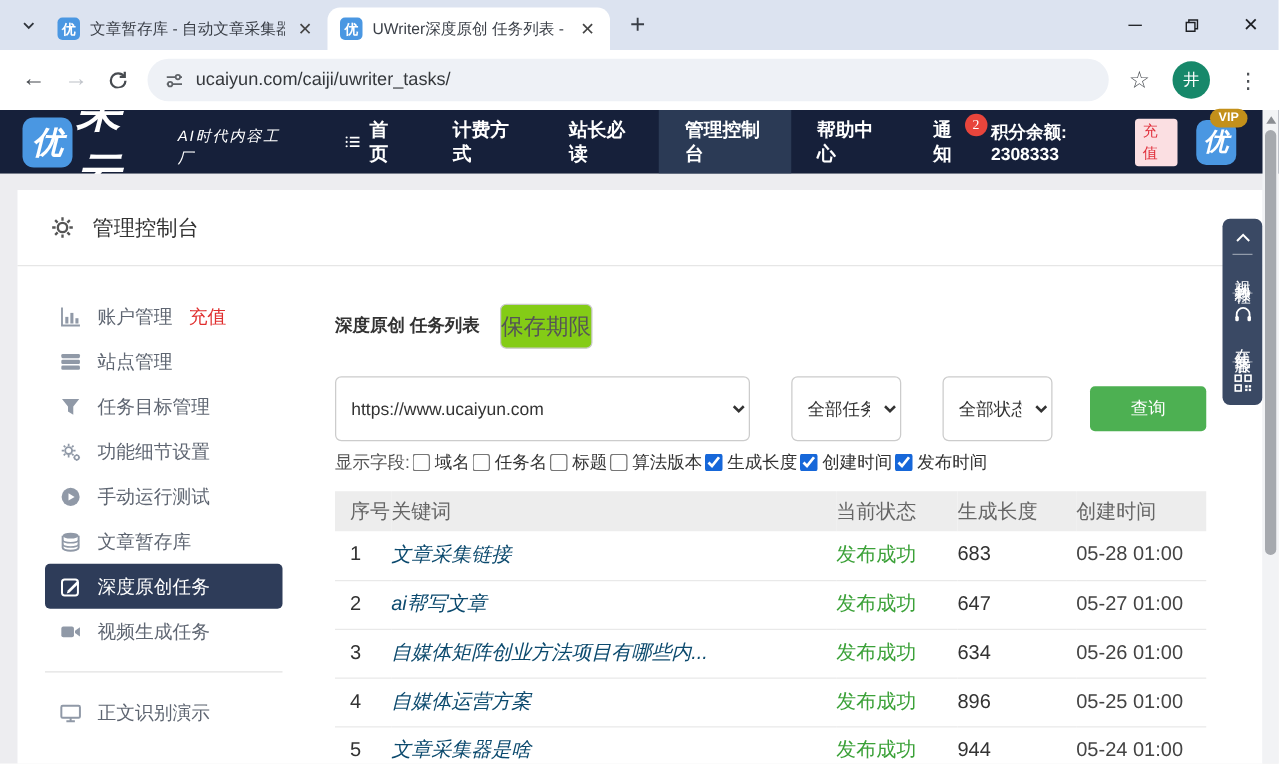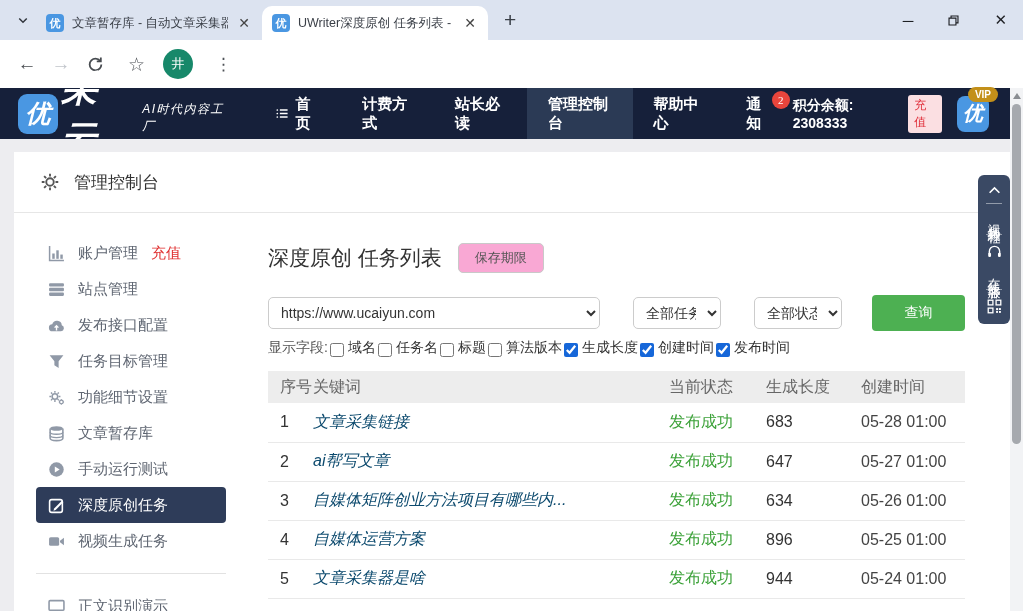--- a/index.html
+++ b/index.html
@@ -83,33 +83,33 @@
                font-size:15px; color:#5f6672; border-radius:4px; }
   .side-item.active { background:#2e3c59; color:#fff; }
   .si-icon { width:17px; height:17px; color:#9099a7; flex:none; }
   .side-item.active .si-icon { color:#fff; }
   .si-extra { color:#e02e2e; }
   .side-divider { border-top:1px solid #e2e2e2; margin:14px 0; }
 
   
   .main { flex:1; margin-left:42px; margin-right:45px; }
   .main-title-row { display:flex; align-items:center; gap:16px; margin-top:8px; }
-  .main-title { font-size:21px; color:#333; font-weight:400; }
-  .save-btn { border:1px solid #c9c9c9; border-radius:5px; background:#f9a8d4; color:#555;
-              font-size:13px; padding:5px 16px; }
+  .main-title { font-size:14px; color:#333; font-weight:700; }
+  .save-btn { border:1px solid #c9c9c9; border-radius:5px; background:#84cc16; color:#555;
+              font-size:18px; padding:5px 0; }
   .filter-row { display:flex; align-items:center; margin-top:22px; }
-  select { height:32px; border:1px solid #ccc; border-radius:5px; font-size:14px; color:#333;
+  select { height:52px; border:1px solid #ccc; border-radius:5px; font-size:14px; color:#333;
            padding:0 8px; background:#fff; }
   .site-select { width:332px; }
   .small-select { width:88px; margin-left:33px; }
   .query-btn { margin-left:auto; width:93px; height:36px; background:#4db052; color:#fff;
                border:none; border-radius:4px; font-size:14px; }
   .fields-row { display:flex; align-items:center; margin-top:8px; font-size:14px; color:#555;
                 gap:2px; }
-  .cb { display:flex; align-items:flex-end; gap:4px; color:#333; }
+  .cb { display:flex; align-items:center; gap:4px; color:#333; }
   .cb input { width:14px; height:14px; accent-color:#1667d9; margin:0; }
 
   table { width:100%; border-collapse:collapse; margin-top:14px; table-layout:fixed;
           font-size:16px; }
   thead th { background:#ededed; color:#666; font-weight:normal; text-align:left; height:32px; }
   th:first-child, td:first-child { padding-left:12px; }
   tbody td { height:39px; border-bottom:1px solid #e9e9e9; color:#333; white-space:nowrap;
              overflow:hidden; }
   .kw-link { color:#0c4a6e; text-decoration:none;font-style:italic; }
   .status-ok { color:#3ba138; }
@@ -164,20 +164,28 @@
 </div>
 
 <div class="toolbar">
   <div class="nav-btn">←</div>
   <div class="nav-btn disabled">→</div>
   <div class="nav-btn">
     <svg width="17" height="17" viewBox="0 0 16 16">
         <path d="M13.5 8A5.5 5.5 0 1 1 8 2.5c1.9 0 3.5.9 4.6 2.3" fill="none" stroke="currentColor" stroke-width="1.7"></path>
         <path d="M13 1.3v3.8H9.2" fill="none" stroke="currentColor" stroke-width="1.7"></path>
       </svg>
+  </div>
+  <div class="urlbar">
+    <svg class="tune-icon" width="15" height="15" viewBox="0 0 16 16">
+        <path d="M1.5 5h7.5M12.8 5h1.7M1.5 11h1.7M6.5 11h8" fill="none" stroke="currentColor" stroke-width="1.5"></path>
+        <circle cx="11" cy="5" r="1.9" fill="none" stroke="currentColor" stroke-width="1.5"></circle>
+        <circle cx="4.4" cy="11" r="1.9" fill="none" stroke="currentColor" stroke-width="1.5"></circle>
+      </svg>
+    <span>ucaiyun.com/caiji/uwriter_tasks/</span>
   </div>
   <div class="star-btn">☆</div>
   <div class="profile-chip">井</div>
   <div class="dots-btn">⋮</div>
 </div>
 
 <div class="sitenav">
   <div class="logo-mark">优</div>
   <div class="logo-name">采云</div>
   <div class="tagline">AI时代内容工厂</div>
@@ -244,54 +252,47 @@
       <div class="side-item">
         <svg class="si-icon" viewBox="0 0 16 16">
             <rect x="1" y="2" width="14" height="3.2" rx="1" fill="currentColor"></rect>
             <rect x="1" y="6.4" width="14" height="3.2" rx="1" fill="currentColor"></rect>
             <rect x="1" y="10.8" width="14" height="3.2" rx="1" fill="currentColor"></rect>
           </svg>
         <span>站点管理</span>
       </div>
       <div class="side-item">
         <svg class="si-icon" viewBox="0 0 16 16">
-            <path d="M4.3 13.5a3.3 3.3 0 0 1-.3-6.6A4.6 4.6 0 0 1 13 7.7a3 3 0 0 1-.7 5.8z" fill="currentColor"></path>
-            <path d="M8 12.6V8.4M6.2 10 8 8.2 9.8 10" fill="none" stroke="#fff" stroke-width="1.3"></path>
-          </svg>
-        <span>发布接口配置</span>
-      </div>
-      <div class="side-item">
-        <svg class="si-icon" viewBox="0 0 16 16">
             <path d="M1.5 2h13L10 7.8V14l-4-2.5V7.8z" fill="currentColor"></path>
           </svg>
         <span>任务目标管理</span>
       </div>
       <div class="side-item">
         <svg class="si-icon" viewBox="0 0 16 16">
             <circle cx="6.5" cy="7" r="2.6" fill="none" stroke="currentColor" stroke-width="1.4"></circle>
             <path d="M6.5 1.8v1.8M6.5 10.4v1.8M1.3 7h1.8M9.9 7h1.8M2.8 3.3 4 4.5M9 9.5l1.2 1.2M10.2 3.3 9 4.5M4 9.5l-1.2 1.2" stroke="currentColor" stroke-width="1.3"></path>
             <circle cx="12.6" cy="12.2" r="1.7" fill="none" stroke="currentColor" stroke-width="1.2"></circle>
             <path d="M12.6 9.7v1M12.6 13.7v1M10.1 12.2h1M14.1 12.2h1" stroke="currentColor" stroke-width="1.1"></path>
           </svg>
         <span>功能细节设置</span>
       </div>
       <div class="side-item">
         <svg class="si-icon" viewBox="0 0 16 16">
+            <circle cx="8" cy="8" r="6.8" fill="currentColor"></circle>
+            <path d="M6.4 5.2v5.6L11 8z" fill="#fff"></path>
+          </svg>
+        <span>手动运行测试</span>
+      </div>
+      <div class="side-item">
+        <svg class="si-icon" viewBox="0 0 16 16">
             <ellipse cx="8" cy="3.3" rx="6" ry="2.2" fill="currentColor"></ellipse>
             <path d="M2 3.3v9.2c0 1.2 2.7 2.2 6 2.2s6-1 6-2.2V3.3" fill="none" stroke="currentColor" stroke-width="1.5"></path>
             <path d="M2 6.5c0 1.2 2.7 2.2 6 2.2s6-1 6-2.2M2 9.7c0 1.2 2.7 2.2 6 2.2s6-1 6-2.2" fill="none" stroke="currentColor" stroke-width="1.2"></path>
           </svg>
         <span>文章暂存库</span>
-      </div>
-      <div class="side-item">
-        <svg class="si-icon" viewBox="0 0 16 16">
-            <circle cx="8" cy="8" r="6.8" fill="currentColor"></circle>
-            <path d="M6.4 5.2v5.6L11 8z" fill="#fff"></path>
-          </svg>
-        <span>手动运行测试</span>
       </div>
       <div class="side-item active">
         <svg class="si-icon" viewBox="0 0 16 16">
             <rect x="1.5" y="2.5" width="12" height="12" rx="2" fill="none" stroke="currentColor" stroke-width="1.5"></rect>
             <path d="M5.8 10.8 13 3.6l1.4 1.4-7.2 7.2-2.1.7z" fill="currentColor"></path>
           </svg>
         <span>深度原创任务</span>
       </div>
       <div class="side-item">
         <svg class="si-icon" viewBox="0 0 16 16">

